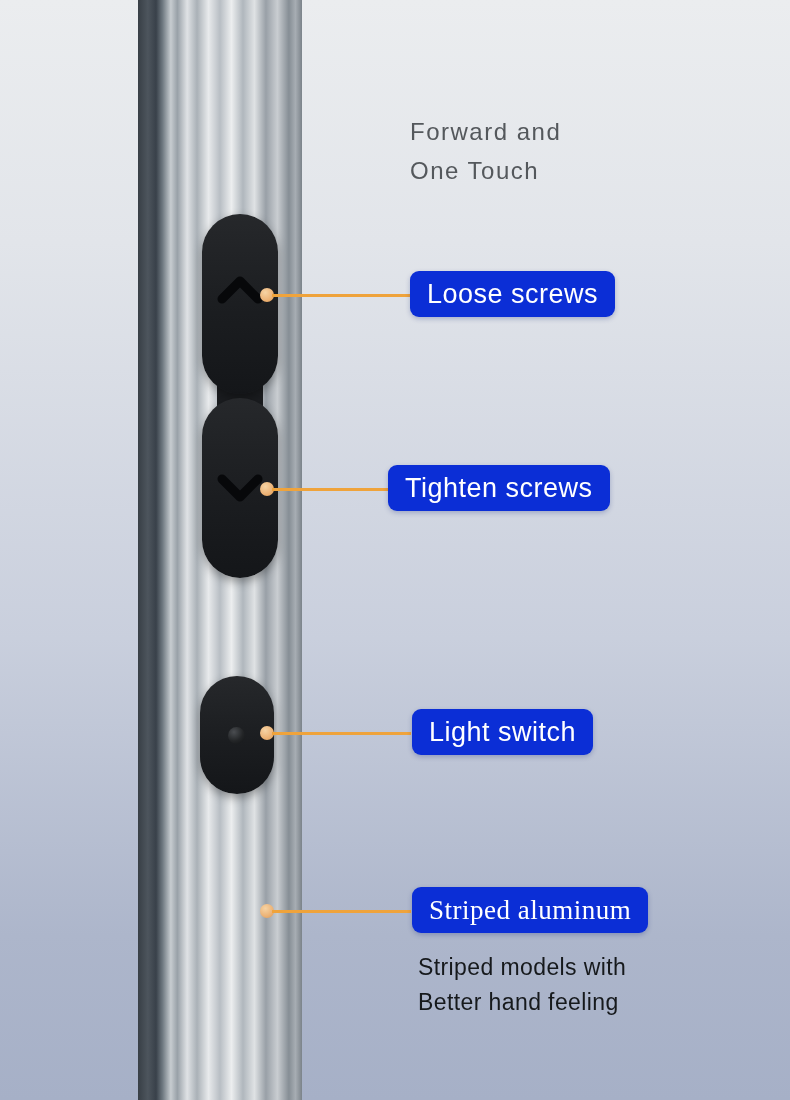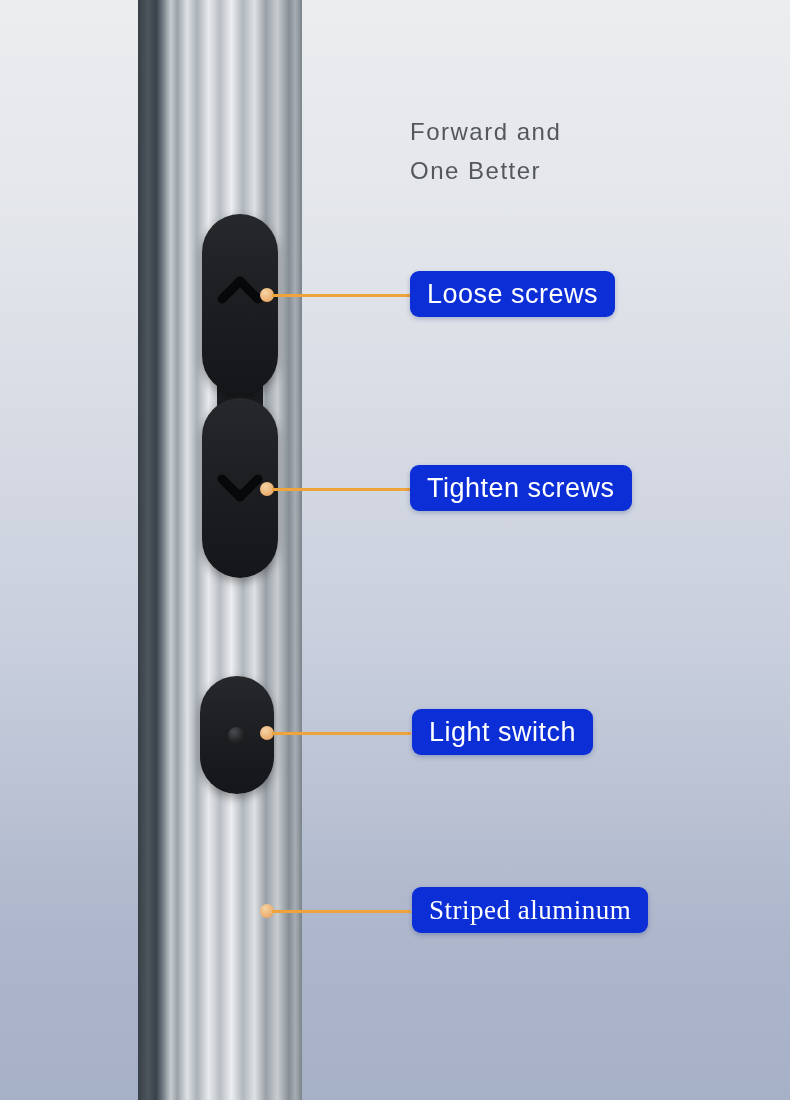--- a/index.html
+++ b/index.html
@@ -96,21 +96,21 @@
     background: #0b2ed6;
     color: #ffffff;
     font-size: 27px; line-height: 46px;
     letter-spacing: 0.5px;
     padding: 0 17px;
     border-radius: 9px;
     white-space: nowrap;
     box-shadow: 0 2px 5px rgba(10,30,120,0.25);
   }
   .d1 { top: 288px; } .l1 { top: 294px; } .p1 { left: 410px; top: 271px; }
-  .d2 { top: 482px; } .l2 { top: 488px; } .p2 { left: 410px; top: 465px; }
+  .d2 { top: 482px; } .l2 { top: 488px; } .p2 { left: 388px; top: 465px; }
   .d3 { top: 726px; } .l3 { top: 732px; } .p3 { left: 412px; top: 709px; }
   .d4 { top: 904px; } .l4 { top: 910px; } .p4 { left: 412px; top: 887px; font-family: Liberation Serif, serif; }
 
   
   .desc {
     position: absolute; left: 418px; top: 950px;
     color: #16191c;
     font-size: 23px; line-height: 35px;
     letter-spacing: 0.4px;
     white-space: nowrap;
@@ -133,35 +133,37 @@
   <svg class="chev chev-down" viewBox="0 0 48 28">
     <polyline points="6,5 24,23 42,5" fill="none" stroke="#07080a" stroke-width="9" stroke-linecap="round" stroke-linejoin="round"></polyline>
   </svg>
 
   <div class="light-switch">
     <div class="light-dot"></div>
   </div>
 
   <div class="title">
     <div>Forward and</div>
-    <div>One Better</div>
+    <div>One Touch</div>
   </div>
 
   <div class="dot d1"></div>
   <div class="lead l1"></div>
   <div class="pill p1">Loose screws</div>
 
   <div class="dot d2"></div>
   <div class="lead l2"></div>
   <div class="pill p2">Tighten screws</div>
 
   <div class="dot d3"></div>
   <div class="lead l3"></div>
   <div class="pill p3">Light switch</div>
 
   <div class="dot d4"></div>
   <div class="lead l4"></div>
   <div class="pill p4">Striped aluminum</div>
 
   <div class="desc">
+    <div>Striped models with</div>
+    <div>Better hand feeling</div>
   </div>
 
 </div>
 
 </body></html>

